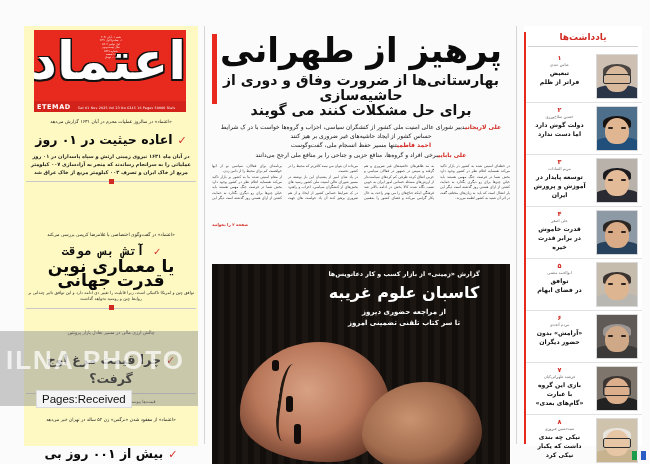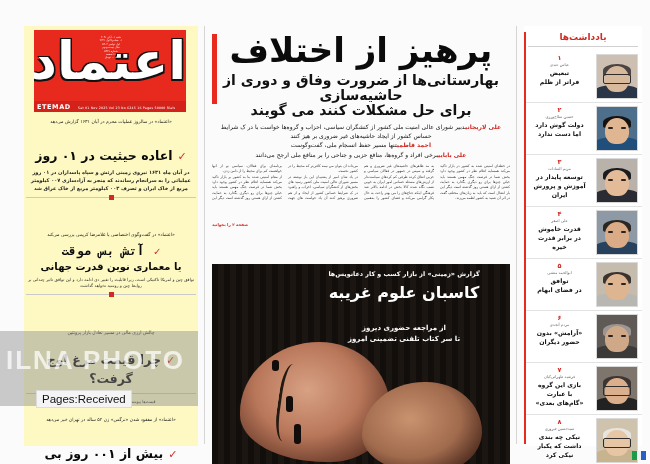--- a/index.html
+++ b/index.html
@@ -53,21 +53,21 @@
   }
 
   .kicker{
     font-size:4.6px;line-height:7px;color:#1a1a1a;
   }
   .lead-head{
     font-size:12.5px;line-height:15px;font-weight:bold;color:#0a0a0a;
     letter-spacing:-.2px;
   }
   .lead-head2{
-    font-size:10px;line-height:13.5px;font-weight:bold;color:#0a0a0a;
+    font-size:17px;line-height:13.5px;font-weight:bold;color:#0a0a0a;
   }
   .tick{color:#d12a22;font-weight:bold;font-size:11px;}
   .deck{
     font-size:5px;line-height:8px;color:#1c1c1c;font-weight:bold;
   }
   .deck-thin{
     font-size:4.2px;line-height:6.4px;color:#2a2a2a;
   }
   .sep{
     height:1px;background:#c9c9c9;margin:5px 0;position:relative;
@@ -228,21 +228,21 @@
 شماره ۶۲۴۵
 ۱۶ صفحه
 ۵۰۰۰ تومان</div>
       <div class="mast-bottombar"></div>
       <div class="mast-etemad">ETEMAD</div>
       <div class="mast-latin">Sat 01 Nov 2025 Vol 23 No 6245 16 Pages 50000 Rials</div>
     </div>
 
     <div style="position:absolute;left:2px;top:92px;width:170px;">
       <div class="kicker rtl ctr">«اعتماد» در سالروز عملیات محرم در آبان ۱۳۶۱ گزارش می‌دهد</div>
-      <div class="rtl ctr" style="margin-top:20px;">
+      <div class="rtl ctr" style="margin-top:4px;">
         <span class="tick">✓</span>
         <span class="lead-head">اعاده حیثیت در ۱۰ روز</span>
       </div>
       <div class="deck rtl ctr" style="margin-top:4px;">در آبان ماه ۱۳۶۱ نیروی زمینی ارتش و سپاه پاسداران در ۱۰ روز عملیاتی را به سرانجام رساندند که منجر به آزادسازی ۷۰۰ کیلومتر مربع از خاک ایران و تصرف ۳۰۰ کیلومتر مربع از خاک عراق شد</div>
       <div class="sep">
           <span class="sq"></span>
         </div>
     </div>
 
     <div style="position:absolute;left:2px;top:205px;width:170px;">
@@ -284,21 +284,21 @@
   <div class="wm-text">ILNA PHOTO</div>
   <div class="wm-chip">Pages:Received</div>
 
   <div class="rule-v" style="left:204px;top:26px;height:418px;"></div>
   <div class="rule-v" style="left:516px;top:26px;height:418px;"></div>
 
   <div class="center-col">
 
     <div class="redbar"></div>
 
-    <div class="main-head rtl ctr" style="margin-top:4px;">پرهیز از اختلاف</div>
+    <div class="main-head rtl ctr" style="margin-top:4px;">پرهیز از طهرانی</div>
 
     <div class="main-sub rtl ctr" style="margin-top:3px;">بهارستانی‌ها از ضرورت وفاق و دوری از حاشیه‌سازی</div>
     <div class="main-sub rtl ctr">برای حل مشکلات کنند می گویند</div>
 
     <div class="q-line rtl ctr" style="margin-top:4px;">
       <span class="q-name">علی لاریجانی</span><span>دبیر شورای عالی امنیت ملی کشور از کنشگران سیاسی، احزاب و گروه‌ها خواست با در ک شرایط حساس کشور از ایجاد حاشیه‌های غیر ضروری بر هیز کنند</span>
     </div>
     <div class="q-line rtl ctr">
       <span class="q-name">احمد فاطمی</span><span>تنها مسیر حفظ انسجام ملی، گفت‌وگوست</span>
     </div>
@@ -321,21 +321,21 @@
       <div class="ph-hand"></div>
       <div class="ph-hand2"></div>
       <div class="ph-cord"></div>
       <div class="ph-bead" style="left:60px;top:96px;"></div>
       <div class="ph-bead" style="left:74px;top:132px;height:16px;"></div>
       <div class="ph-bead" style="left:82px;top:160px;height:20px;"></div>
 
       <div class="ph-head rtl ctr">
         <div class="ph-kicker">گزارش «زمینی» از بازار کسب و کار دعانویس‌ها</div>
         <div class="ph-title" style="margin-top:3px;">کاسبان علوم غریبه</div>
-        <div class="ph-deck" style="margin-top:20px;">از مراجعه حضوری دیروز</div>
+        <div class="ph-deck" style="margin-top:4px;">از مراجعه حضوری دیروز</div>
         <div class="ph-deck">تا سر کتاب تلفنی تضمینی امروز</div>
       </div>
     </div>
   </div>
 
   <div class="side">
     <div class="side-rule"></div>
     <div class="side-title rtl">یادداشت‌ها</div>
     <div class="side-title-rule"></div>
     <div id="notes-host">

